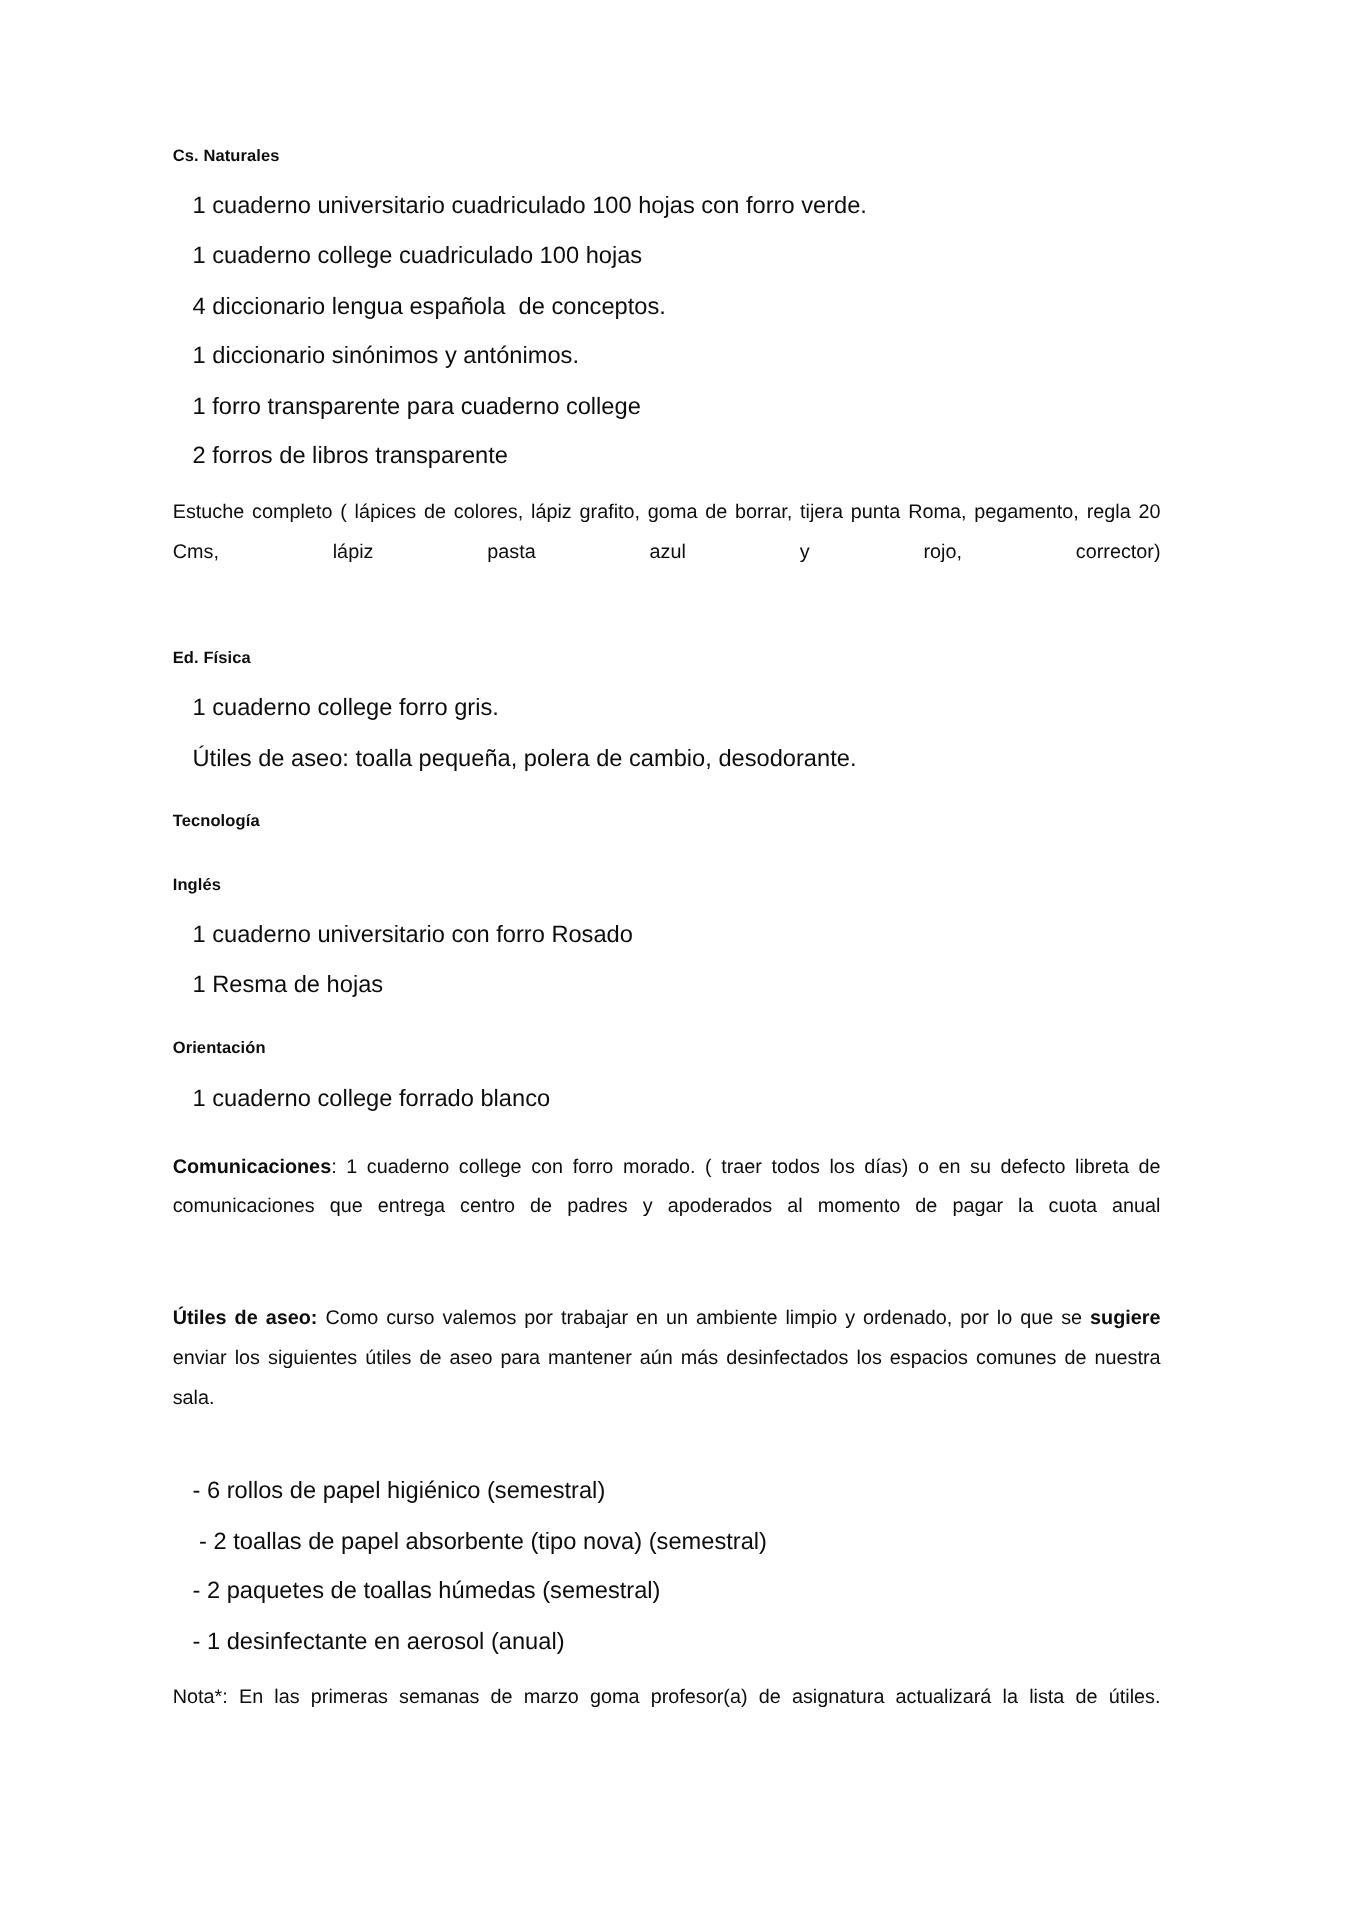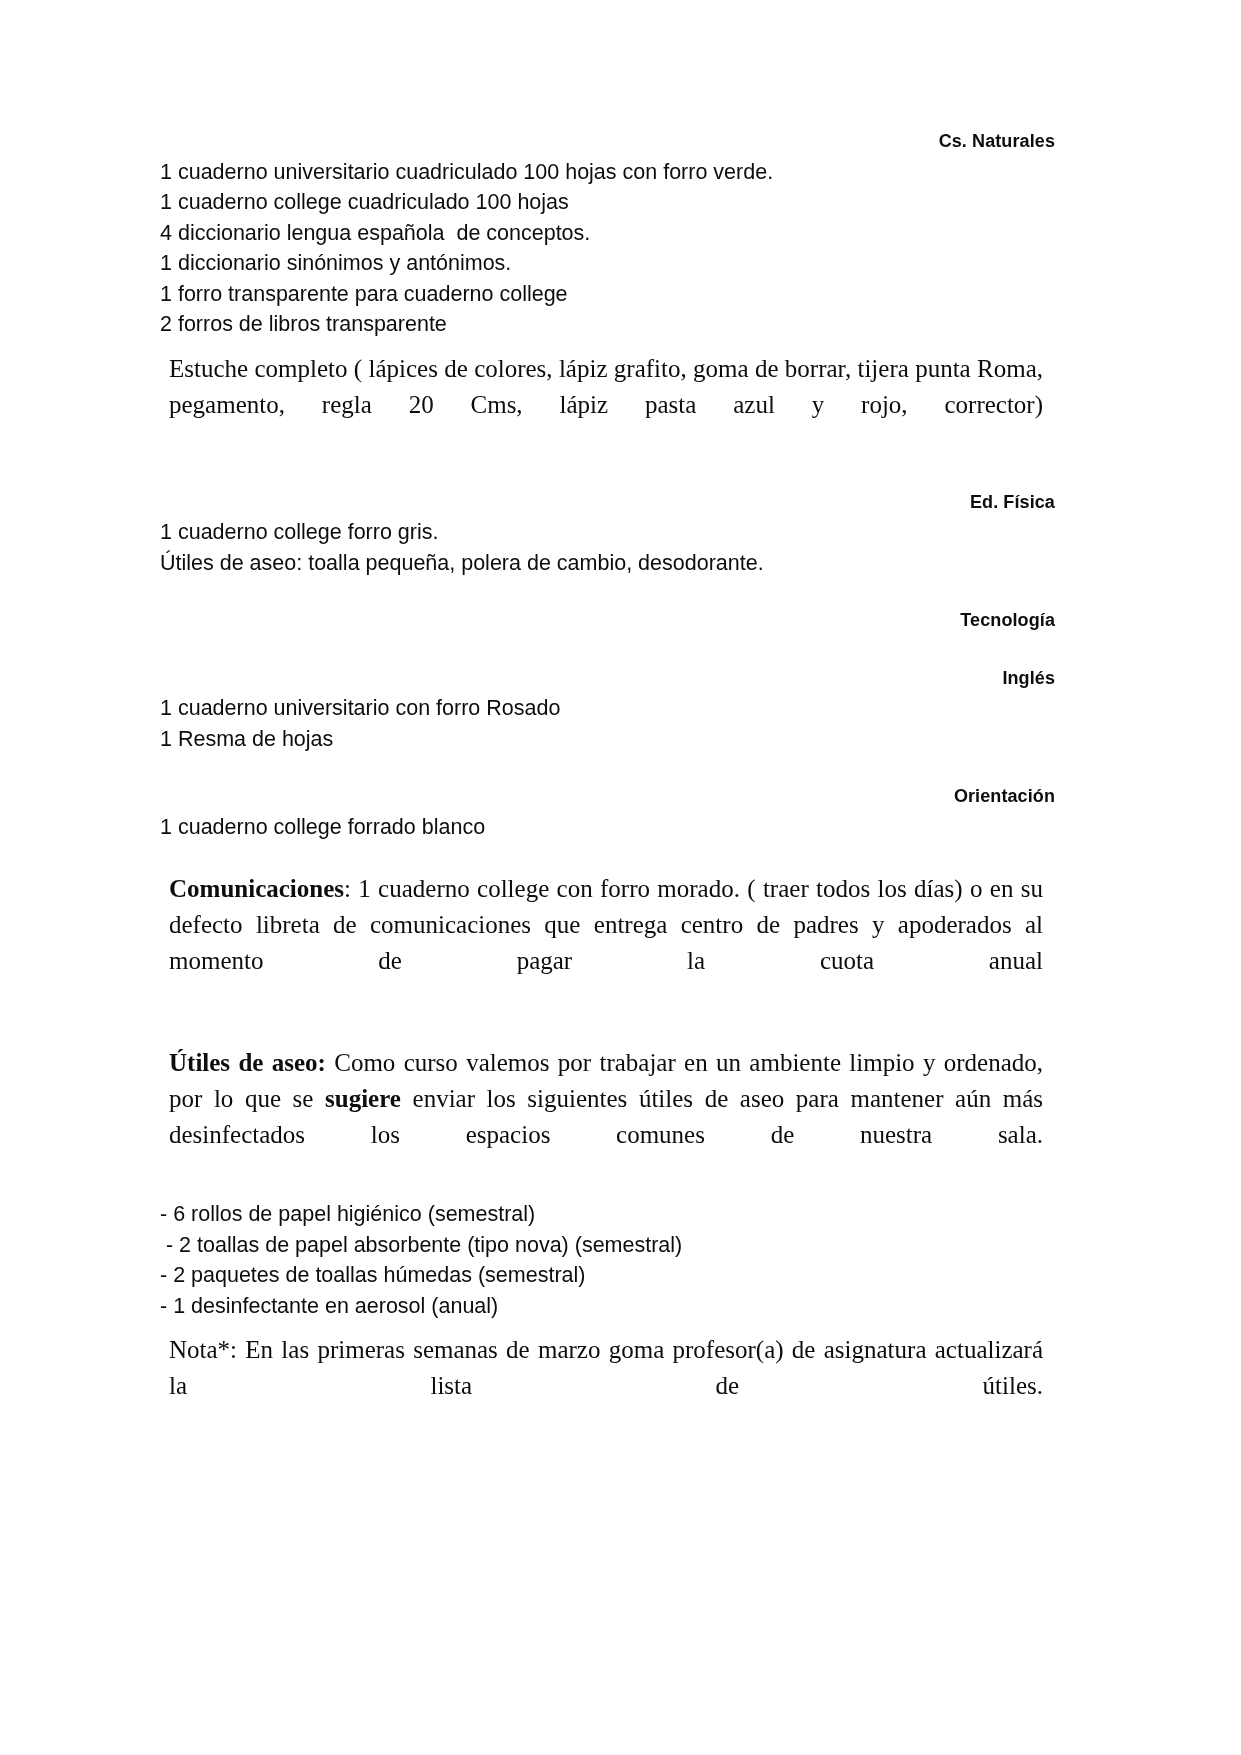--- a/index.html
+++ b/index.html
@@ -26,42 +26,40 @@
     left: 157px;
     top: 128px;
     width: 898px;
   }
   .section {
     margin: 0 0 30px 0;
   }
   .section:last-child { margin-bottom: 0; }
 
   h2.heading {
-    font-size: 18px;
+    font-size: 15px;
     font-weight: bold;
     line-height: 27.5px;
     margin: 0 0 0 0;
     letter-spacing: 0.1px;
-    text-align: right;
   }
   p.line {
     font-size: 21.5px;
     font-weight: normal;
     line-height: 27.5px;
-    margin: 3px;
+    margin: 18px;
     white-space: pre-wrap;
   }
   p.para {
-    font-size: 25px;
+    font-size: 18px;
     font-weight: normal;
     line-height: 36px;
-    margin: 12px;
+    margin: 0;
     text-align: justify;
     text-justify: inter-word;
-    font-family: Liberation Serif, serif;
   }
   
   p.para::after {
     content: "";
     display: inline-block;
     width: 100%;
   }
   .b { font-weight: bold; }
   .block-lines p.line { line-height: 27.5px; }
   .bullets p.line { line-height: 27.5px; }

